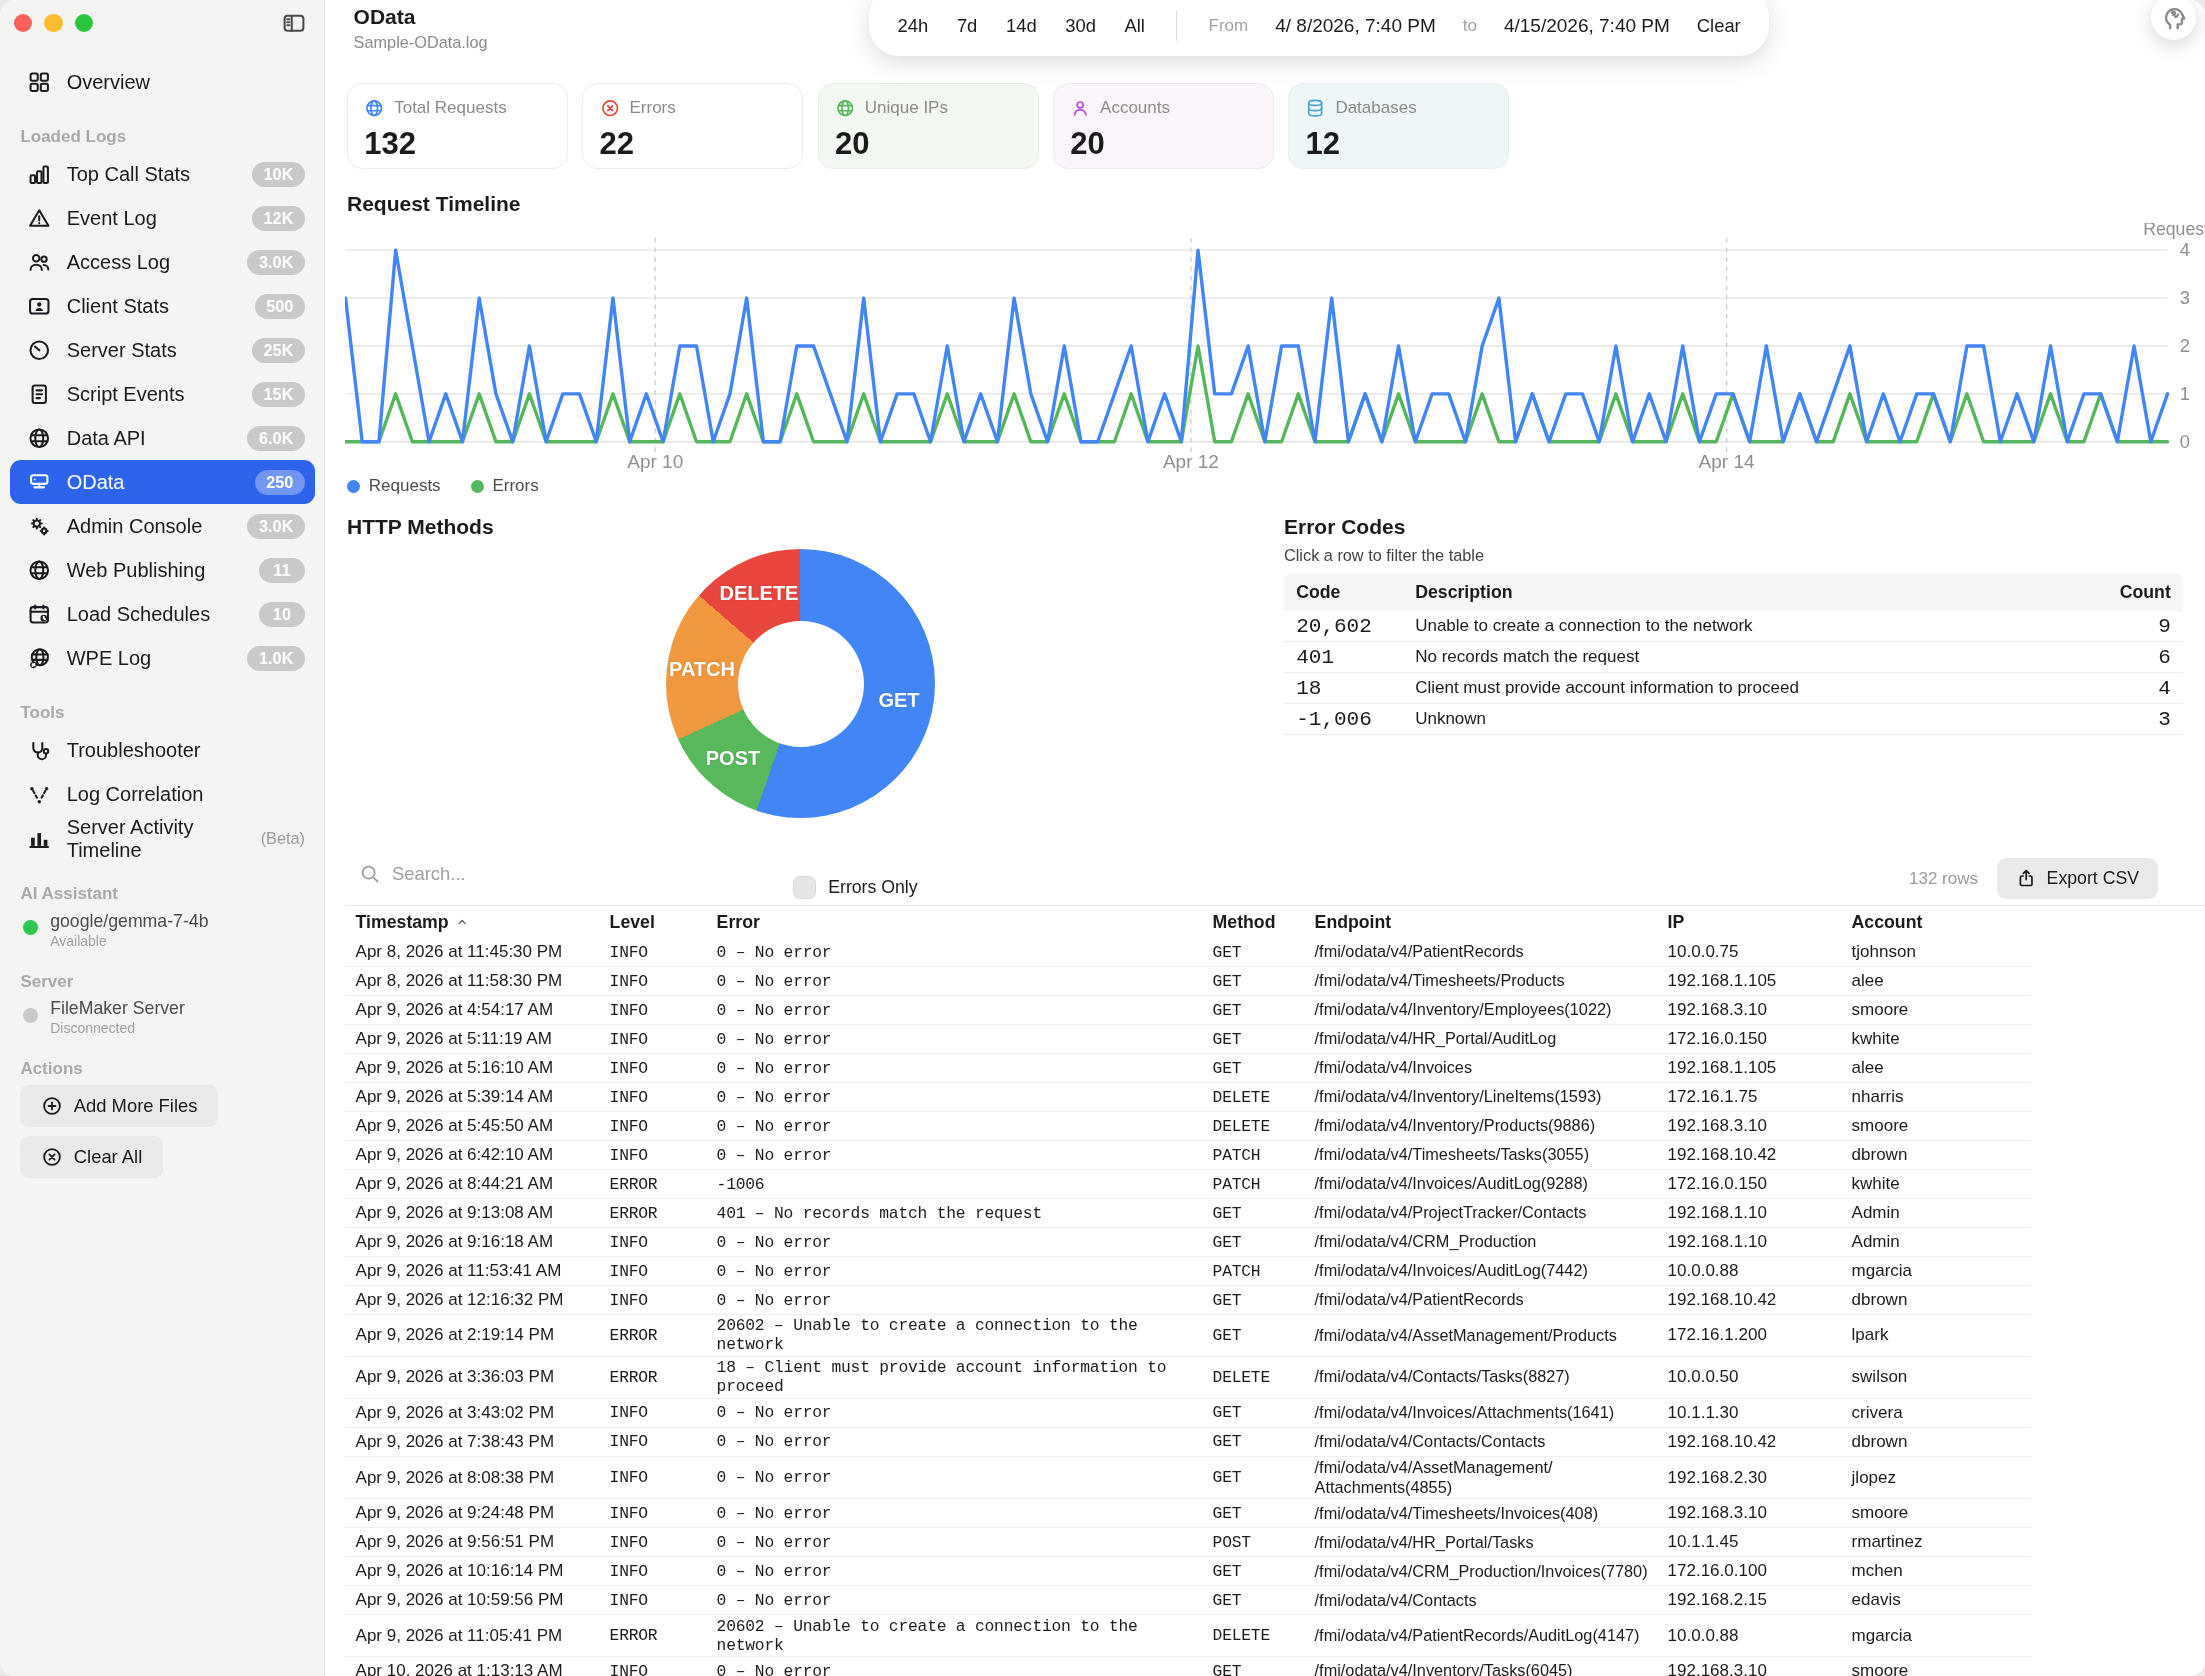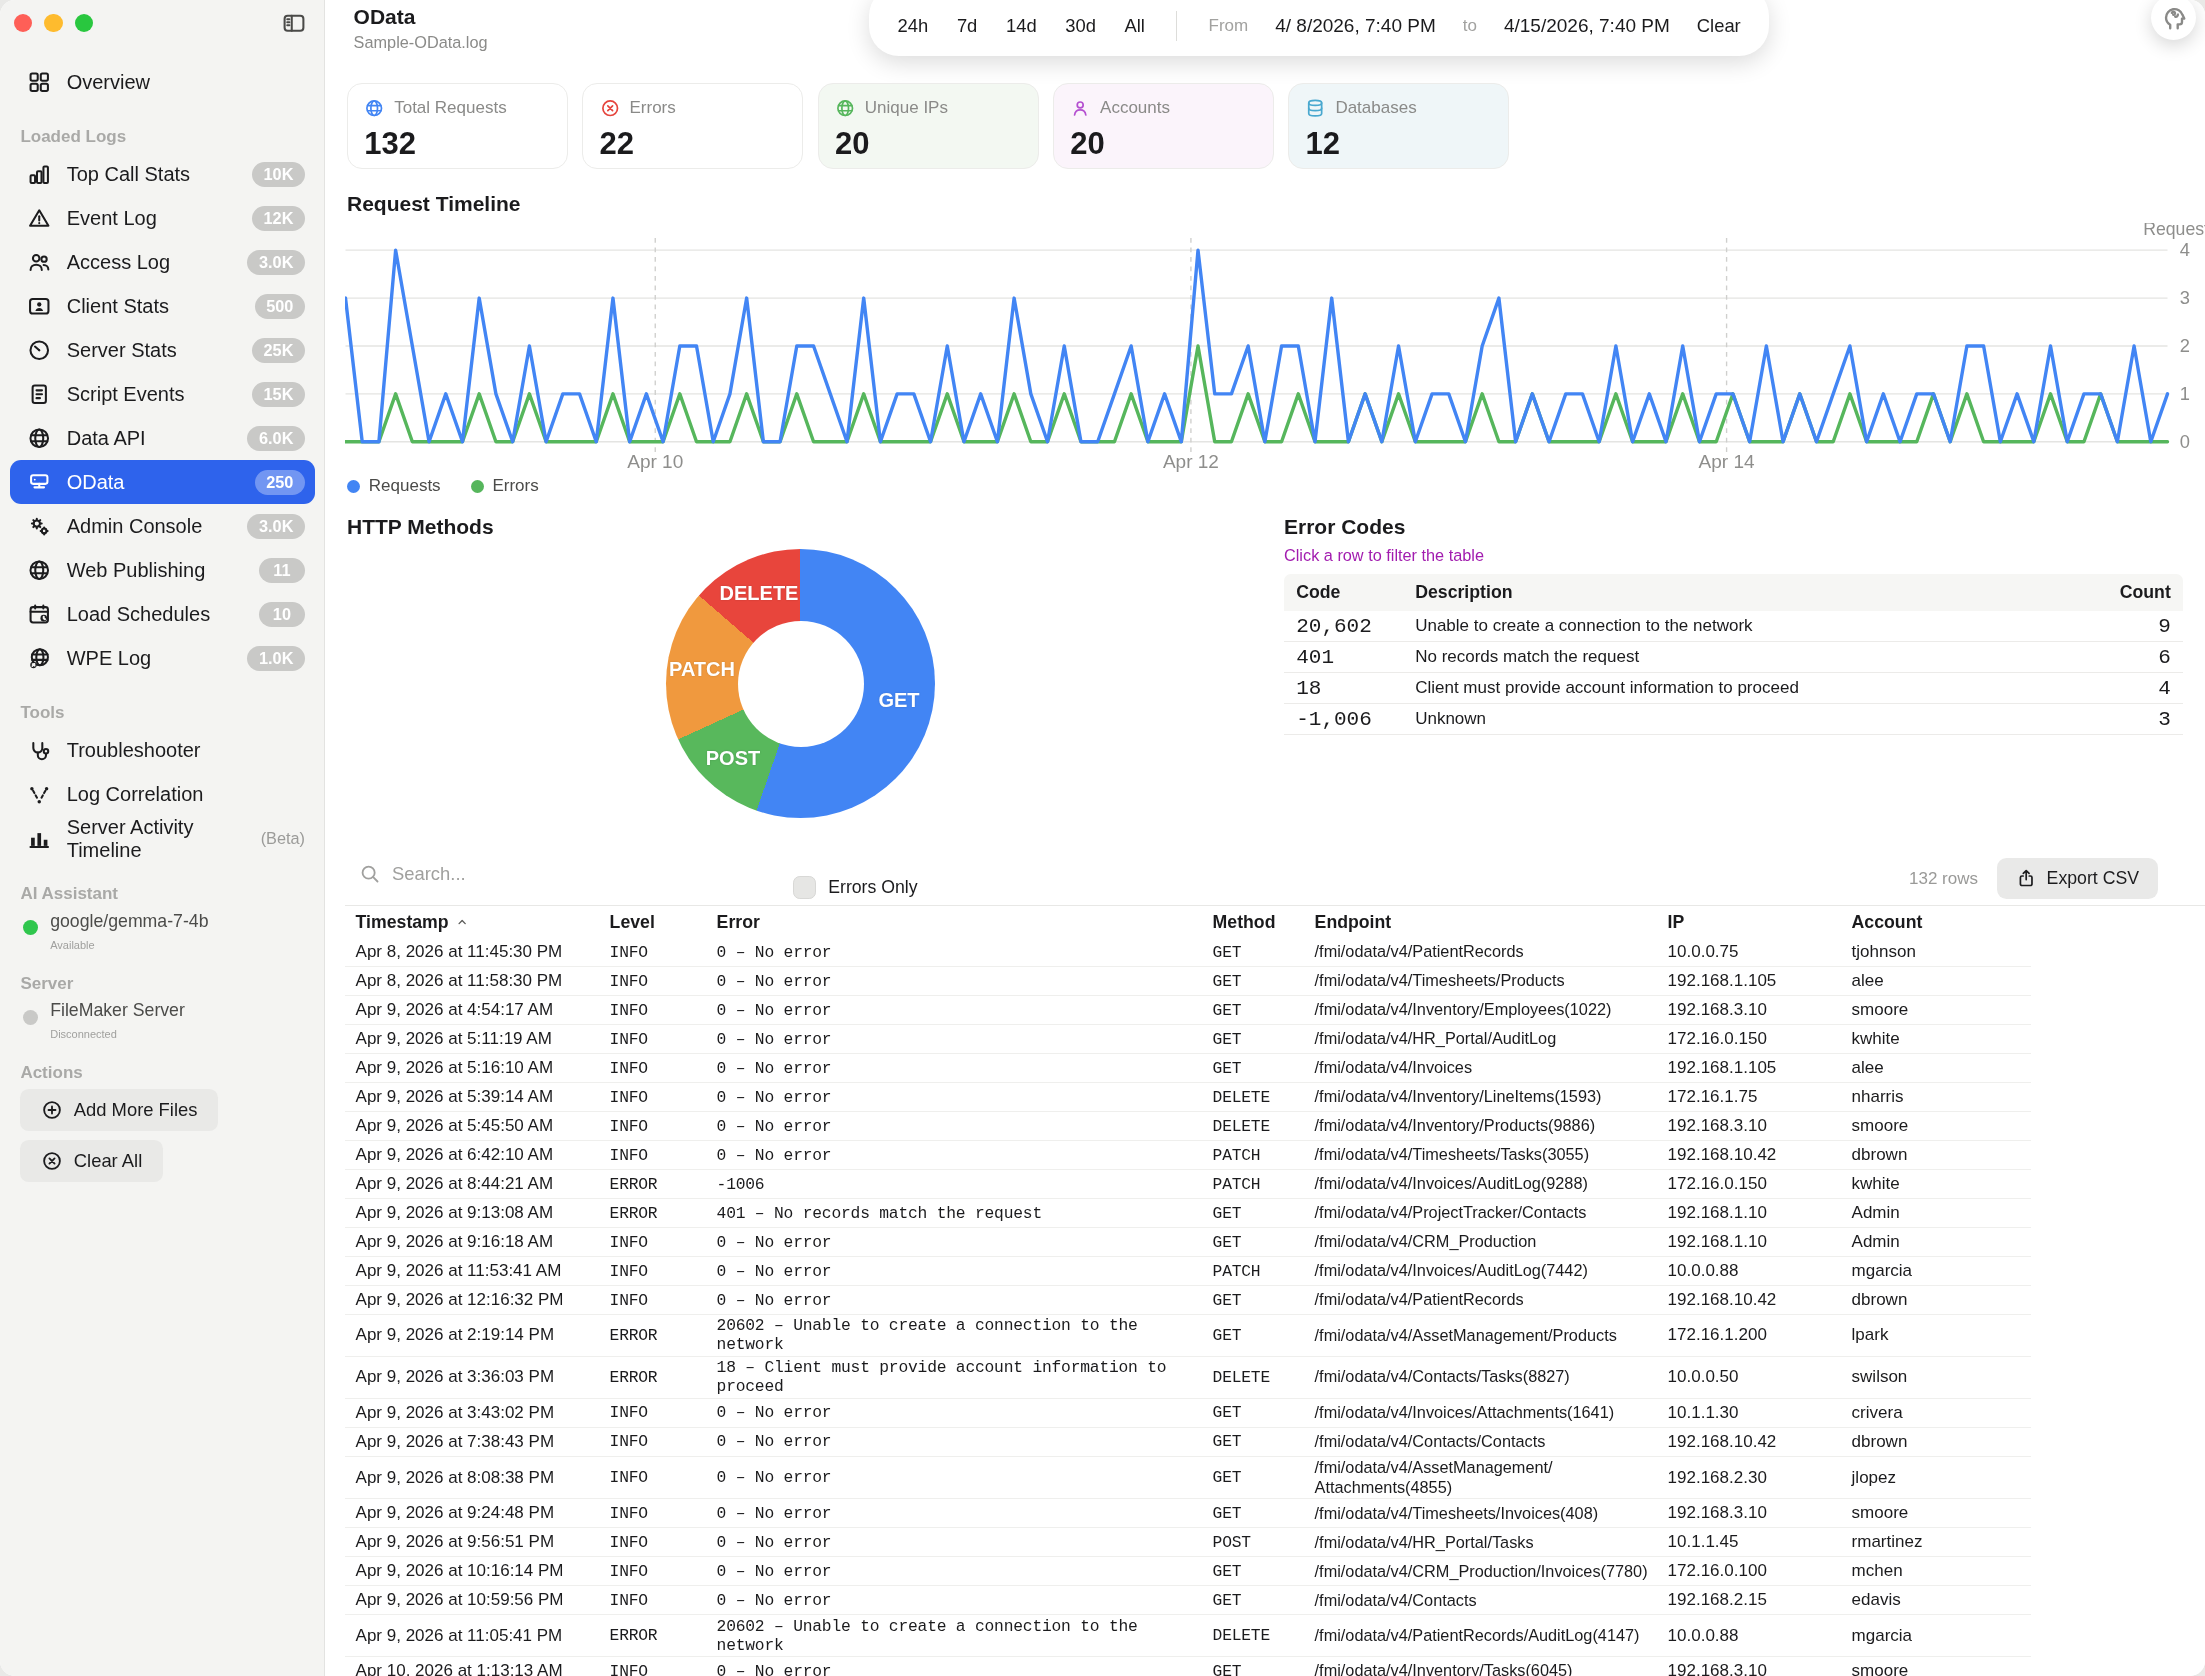--- a/index.html
+++ b/index.html
@@ -19,21 +19,21 @@
   .sb-row.selected{background:#2e63ec;color:#fff}
   .sb-row.selected .icon{color:#fff}
   .sb-badge{margin-left:auto;background:#c9c9c7;color:#fff;font-size:16.3px;font-weight:700;
             border-radius:679px;padding:3.4px 11.6px;min-width:23px;text-align:center}
   .sb-row.selected .sb-badge{background:rgba(255,255,255,.33)}
   .sb-section{margin:23px 0 5.4px 20.4px;font-size:17px;font-weight:700;color:#a9a9a7}
   .sb-suffix{font-size:16.3px;color:#9b9b99;font-weight:400;margin-left:4.1px}
   .sb-status{display:flex;align-items:flex-start;gap:12.2px;margin:6.8px 0 0 23px}
   .sb-status .dot{width:15px;height:15px;border-radius:50%;margin-top:9.5px}
   .sb-status .l1{font-size:17.7px;color:#4b4b49}
-  .sb-status .l2{font-size:11px;color:#a0a09e;margin-top:7px}
+  .sb-status .l2{font-size:14px;color:#a0a09e;margin-top:1px}
   .sb-btn{display:inline-flex;align-items:center;gap:11px;background:#e9e9e7;border-radius:8.8px;
           height:42px;padding:0 20.4px;margin:0 0 9.5px 20.4px;font-size:18.4px;font-weight:500}
   .sb-btn .icon{width:22px;height:22px;color:#1c1c1e}
   
   .main{position:absolute;top:0;left:325px;right:0;bottom:0;background:#fff}
   .page-title{position:absolute;top:5.4px;left:28.6px;font-size:21px;font-weight:700}
   .page-subtitle{position:absolute;top:33px;left:28.6px;font-size:16.3px;color:#8b8b89}
   .range-pill{position:absolute;top:-13.6px;left:544px;height:60px;border-radius:30px;background:#fff;
               box-shadow:0 6.8px 23px rgba(0,0,0,.14);display:flex;align-items:center;padding:9.5px 28.6px 0 28.6px;gap:27px}
   .range-btn{font-size:18.4px;font-weight:500;cursor:default}
@@ -58,21 +58,21 @@
   .tl-legend .item{display:flex;gap:8.8px;align-items:center;font-size:17px;color:#4b4b49}
   .tl-legend .dot{width:13px;height:13px;border-radius:50%}
   
   .dn-title{position:absolute;top:515px;left:22px;font-size:21px;font-weight:700}
   .donut{position:absolute;top:549px;left:341px;width:269px;height:269px;border-radius:50%}
   .donut .hole{position:absolute;left:50%;top:50%;width:126px;height:126px;border-radius:50%;background:#fff;transform:translate(-50%,-50%)}
   .donut .slice-label{position:absolute;transform:translate(-50%,-50%);color:#fff;font-weight:700;font-size:20px;
                       text-shadow:0 0.7px 2px rgba(0,0,0,.18)}
   
   .ec-title{position:absolute;top:515px;left:959px;font-size:21px;font-weight:700}
-  .ec-sub{position:absolute;top:546px;left:959px;font-size:16.3px;color:#a21caf}
+  .ec-sub{position:absolute;top:546px;left:959px;font-size:16.3px;color:#404040}
   .ec-table{position:absolute;top:574px;left:959px;width:899px}
   .ec-head{display:grid;grid-template-columns:119px 1fr 82px;height:37px;align-items:center;
            background:#f6f6f4;border-radius:6.8px 6.8px 0 0;padding:0 12.2px;font-size:17.7px;font-weight:700}
   .ec-row{display:grid;grid-template-columns:119px 1fr 82px;height:30px;align-items:center;
           padding:0 12.2px;border-bottom:1.4px solid #ecebe9;font-size:17px}
   .ec-row .code,.ec-row .count{font-family:"Liberation Mono","DejaVu Sans Mono",monospace;font-size:21px}
   .ec-head .count-h,.ec-row .count{text-align:right}
   
   .toolbar{position:absolute;top:858px;left:0;right:0;height:48px}
   .search-box{position:absolute;left:34px;top:5.4px;display:flex;align-items:center;gap:11px;color:#a0a09e}

